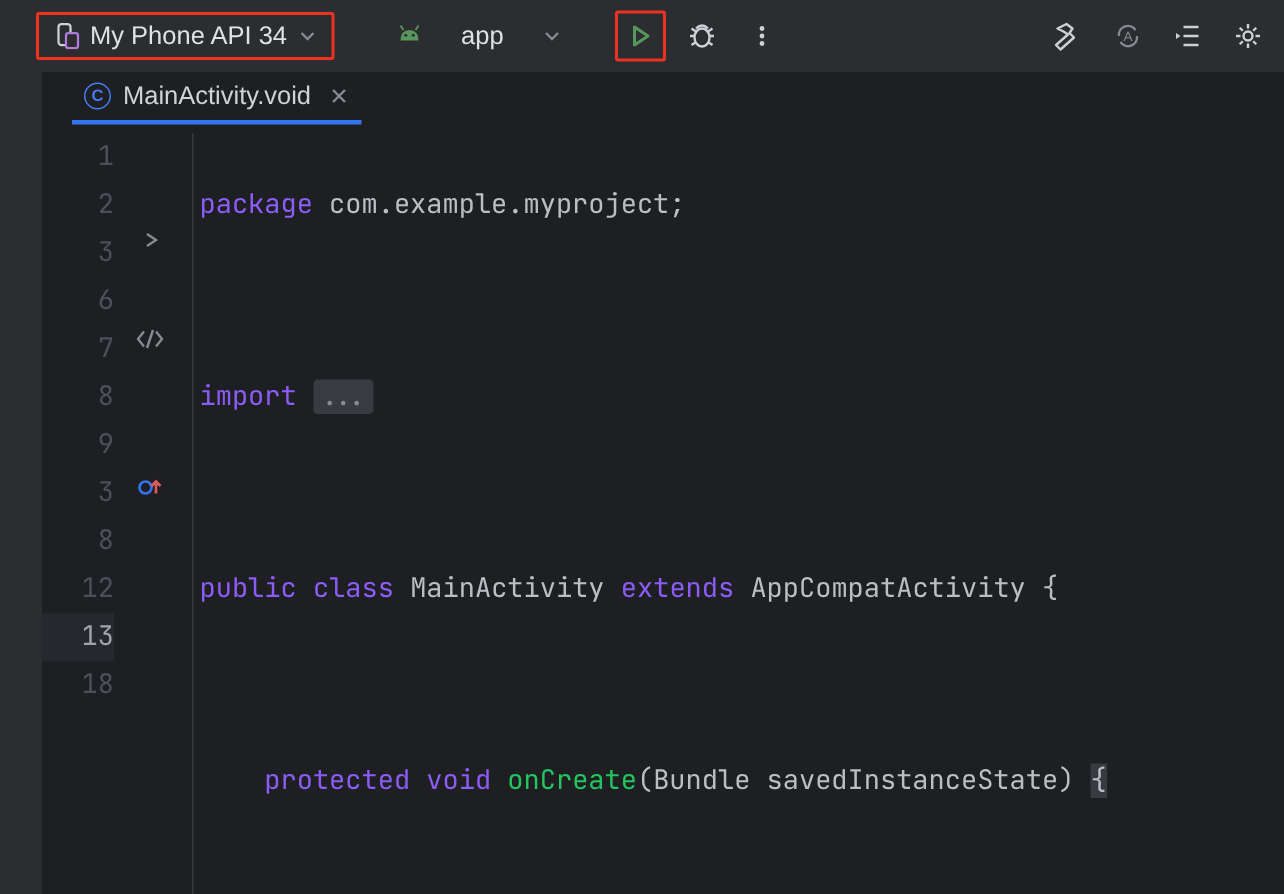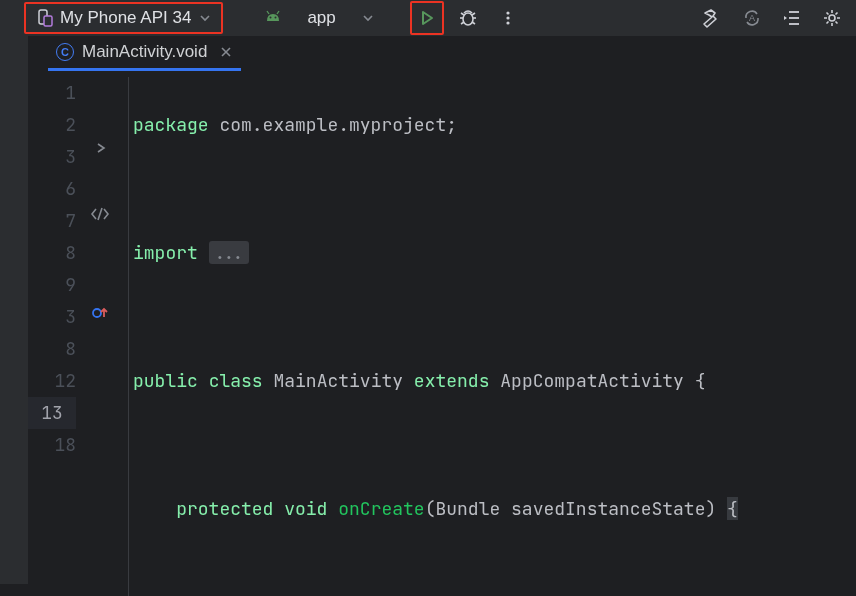--- a/index.html
+++ b/index.html
@@ -5,21 +5,21 @@
   * { box-sizing: border-box; margin: 0; padding: 0; }
   body {
     width: 856px;
     height: 596px;
     background: #1e1f22;
     font-family: "Segoe UI", Arial, sans-serif;
     color: #bcbec4;
     overflow: hidden;
   }
   .toolbar {
-    height: 36px;
+    height: 48px;
     display: flex;
     align-items: center;
     padding: 0 8px;
     background: #2b2d30;
     gap: 8px;
   }
   .left-gutter {
     width: 28px;
     height: 100%;
     background: #2b2d30;
@@ -94,21 +94,21 @@
     left: 6px;
     font-size: 14px;
     color: #868a91;
   }
   .code {
     flex: 1;
     padding-left: 4px;
     white-space: pre;
     border-left: 1px solid #393b40;
   }
-  .kw { color: #86efac; }
+  .kw { color: #8b5cf6; }
   .fn { color: #22c55e; }
   .ann { color: #b3ae60; }
   .collapsed {
     background: #393b40;
     color: #868a91;
     padding: 0 4px;
     border-radius: 3px;
   }
   .device-selector {
     display: flex;
@@ -143,21 +143,21 @@
     height: 32px;
     display: flex;
     align-items: center;
     justify-content: center;
     color: #ced0d6;
   }
   .spacer { flex: 1; }
   svg { display: block; }
   .chev { color: #868a91; margin-left: 2px; }
   .hl { background: #26282e; }
-  .hl-num { color: #a1a3ab !important; text-align: center; }
+  .hl-num { color: #a1a3ab !important; }
   .caret-box { background: #373a3f; }
 </style>
 </head>
 <body>
 
 <div class="toolbar">
   <div style="width:8px"></div>
   <div class="device-selector">
     <span>
       <svg width="18" height="18" viewBox="0 0 18 18">

